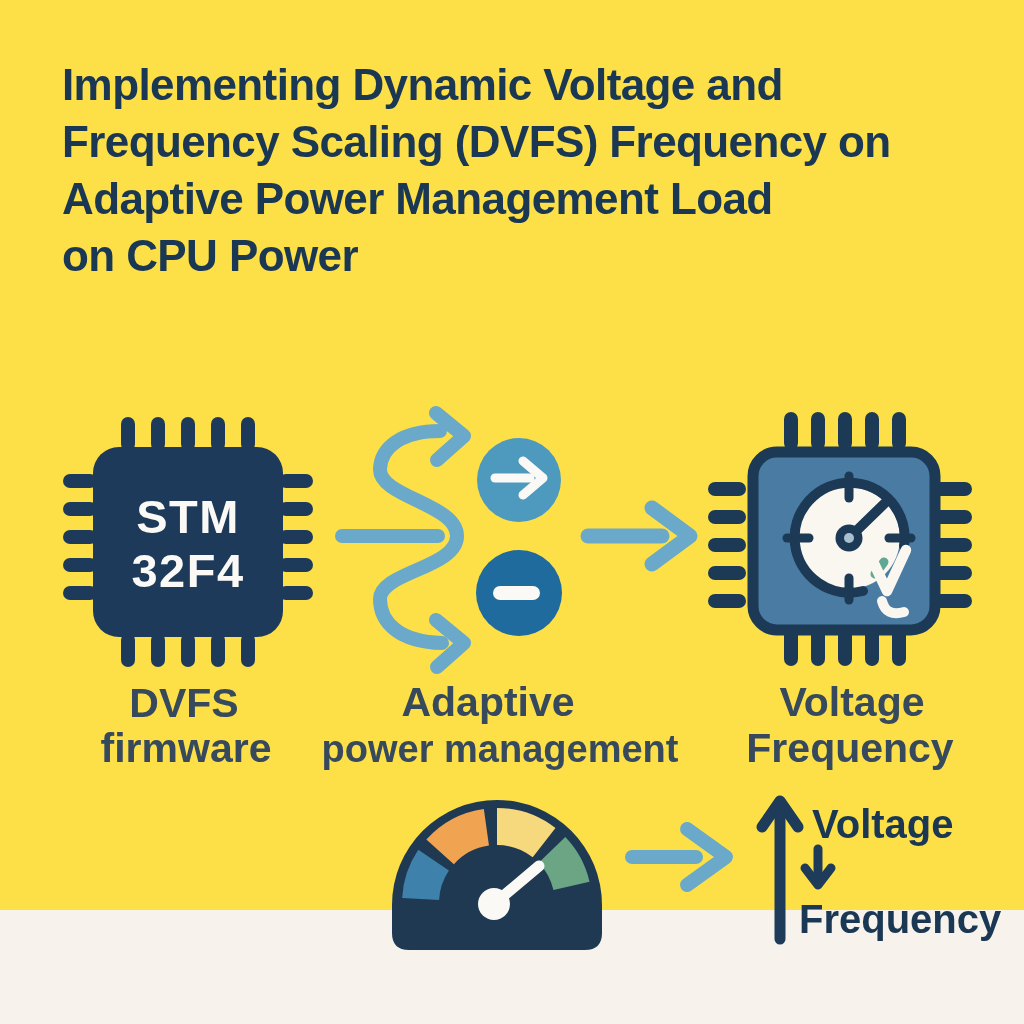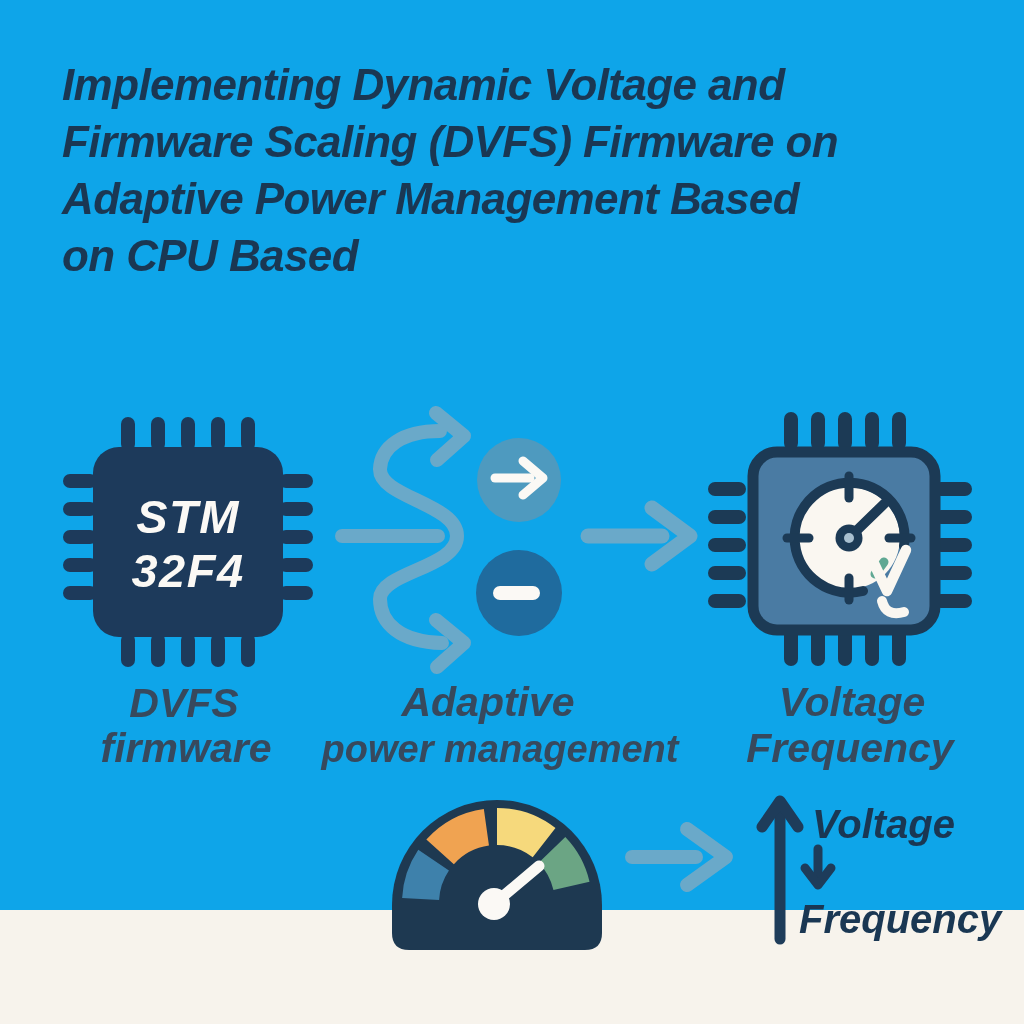--- a/index.html
+++ b/index.html
@@ -2,41 +2,41 @@
 <html><head>
 <meta charset="utf-8">
 <style>
   html,body{margin:0;padding:0;}
   body{
     width:1024px;height:1024px;
     background:#f7f3ec;
     font-family:"Liberation Sans", sans-serif;
     overflow:hidden;
   }
-  .canvas{position:relative;width:1024px;height:910px;background:#0ea5e9;font-style:italic;}
+  .canvas{position:relative;width:1024px;height:910px;background:#fde047;}
   .title{
     position:absolute;left:62px;top:56px;width:920px;
     font-size:44px;font-weight:700;line-height:57px;
     color:#1a3753;letter-spacing:-0.6px;
   }
   svg{position:absolute;left:0;top:0;}
   .lbl{font-family:"Liberation Sans", sans-serif;font-weight:700;fill:#37495d;}
   .chiptxt{font-family:"Liberation Sans", sans-serif;font-weight:700;fill:#fbf9f5;letter-spacing:1.5px;}
   .navytxt{font-family:"Liberation Sans", sans-serif;font-weight:700;fill:#1a3753;}
 </style>
 </head>
 <body>
 
 <div class="canvas">
 
   <div class="title">
     <div>Implementing Dynamic Voltage and</div>
-    <div>Firmware Scaling (DVFS) Firmware on</div>
-    <div>Adaptive Power Management Based</div>
-    <div>on CPU Based</div>
+    <div>Frequency Scaling (DVFS) Frequency on</div>
+    <div>Adaptive Power Management Load</div>
+    <div>on CPU Power</div>
   </div>
 
   <svg width="1024" height="1024" viewBox="0 0 1024 1024">
 
     <g>
       <g fill="#1d3a5b">
 
         <rect x="121" y="417" width="14" height="34" rx="7"></rect>
           <rect x="151" y="417" width="14" height="34" rx="7"></rect>
         <rect x="181" y="417" width="14" height="34" rx="7"></rect>

